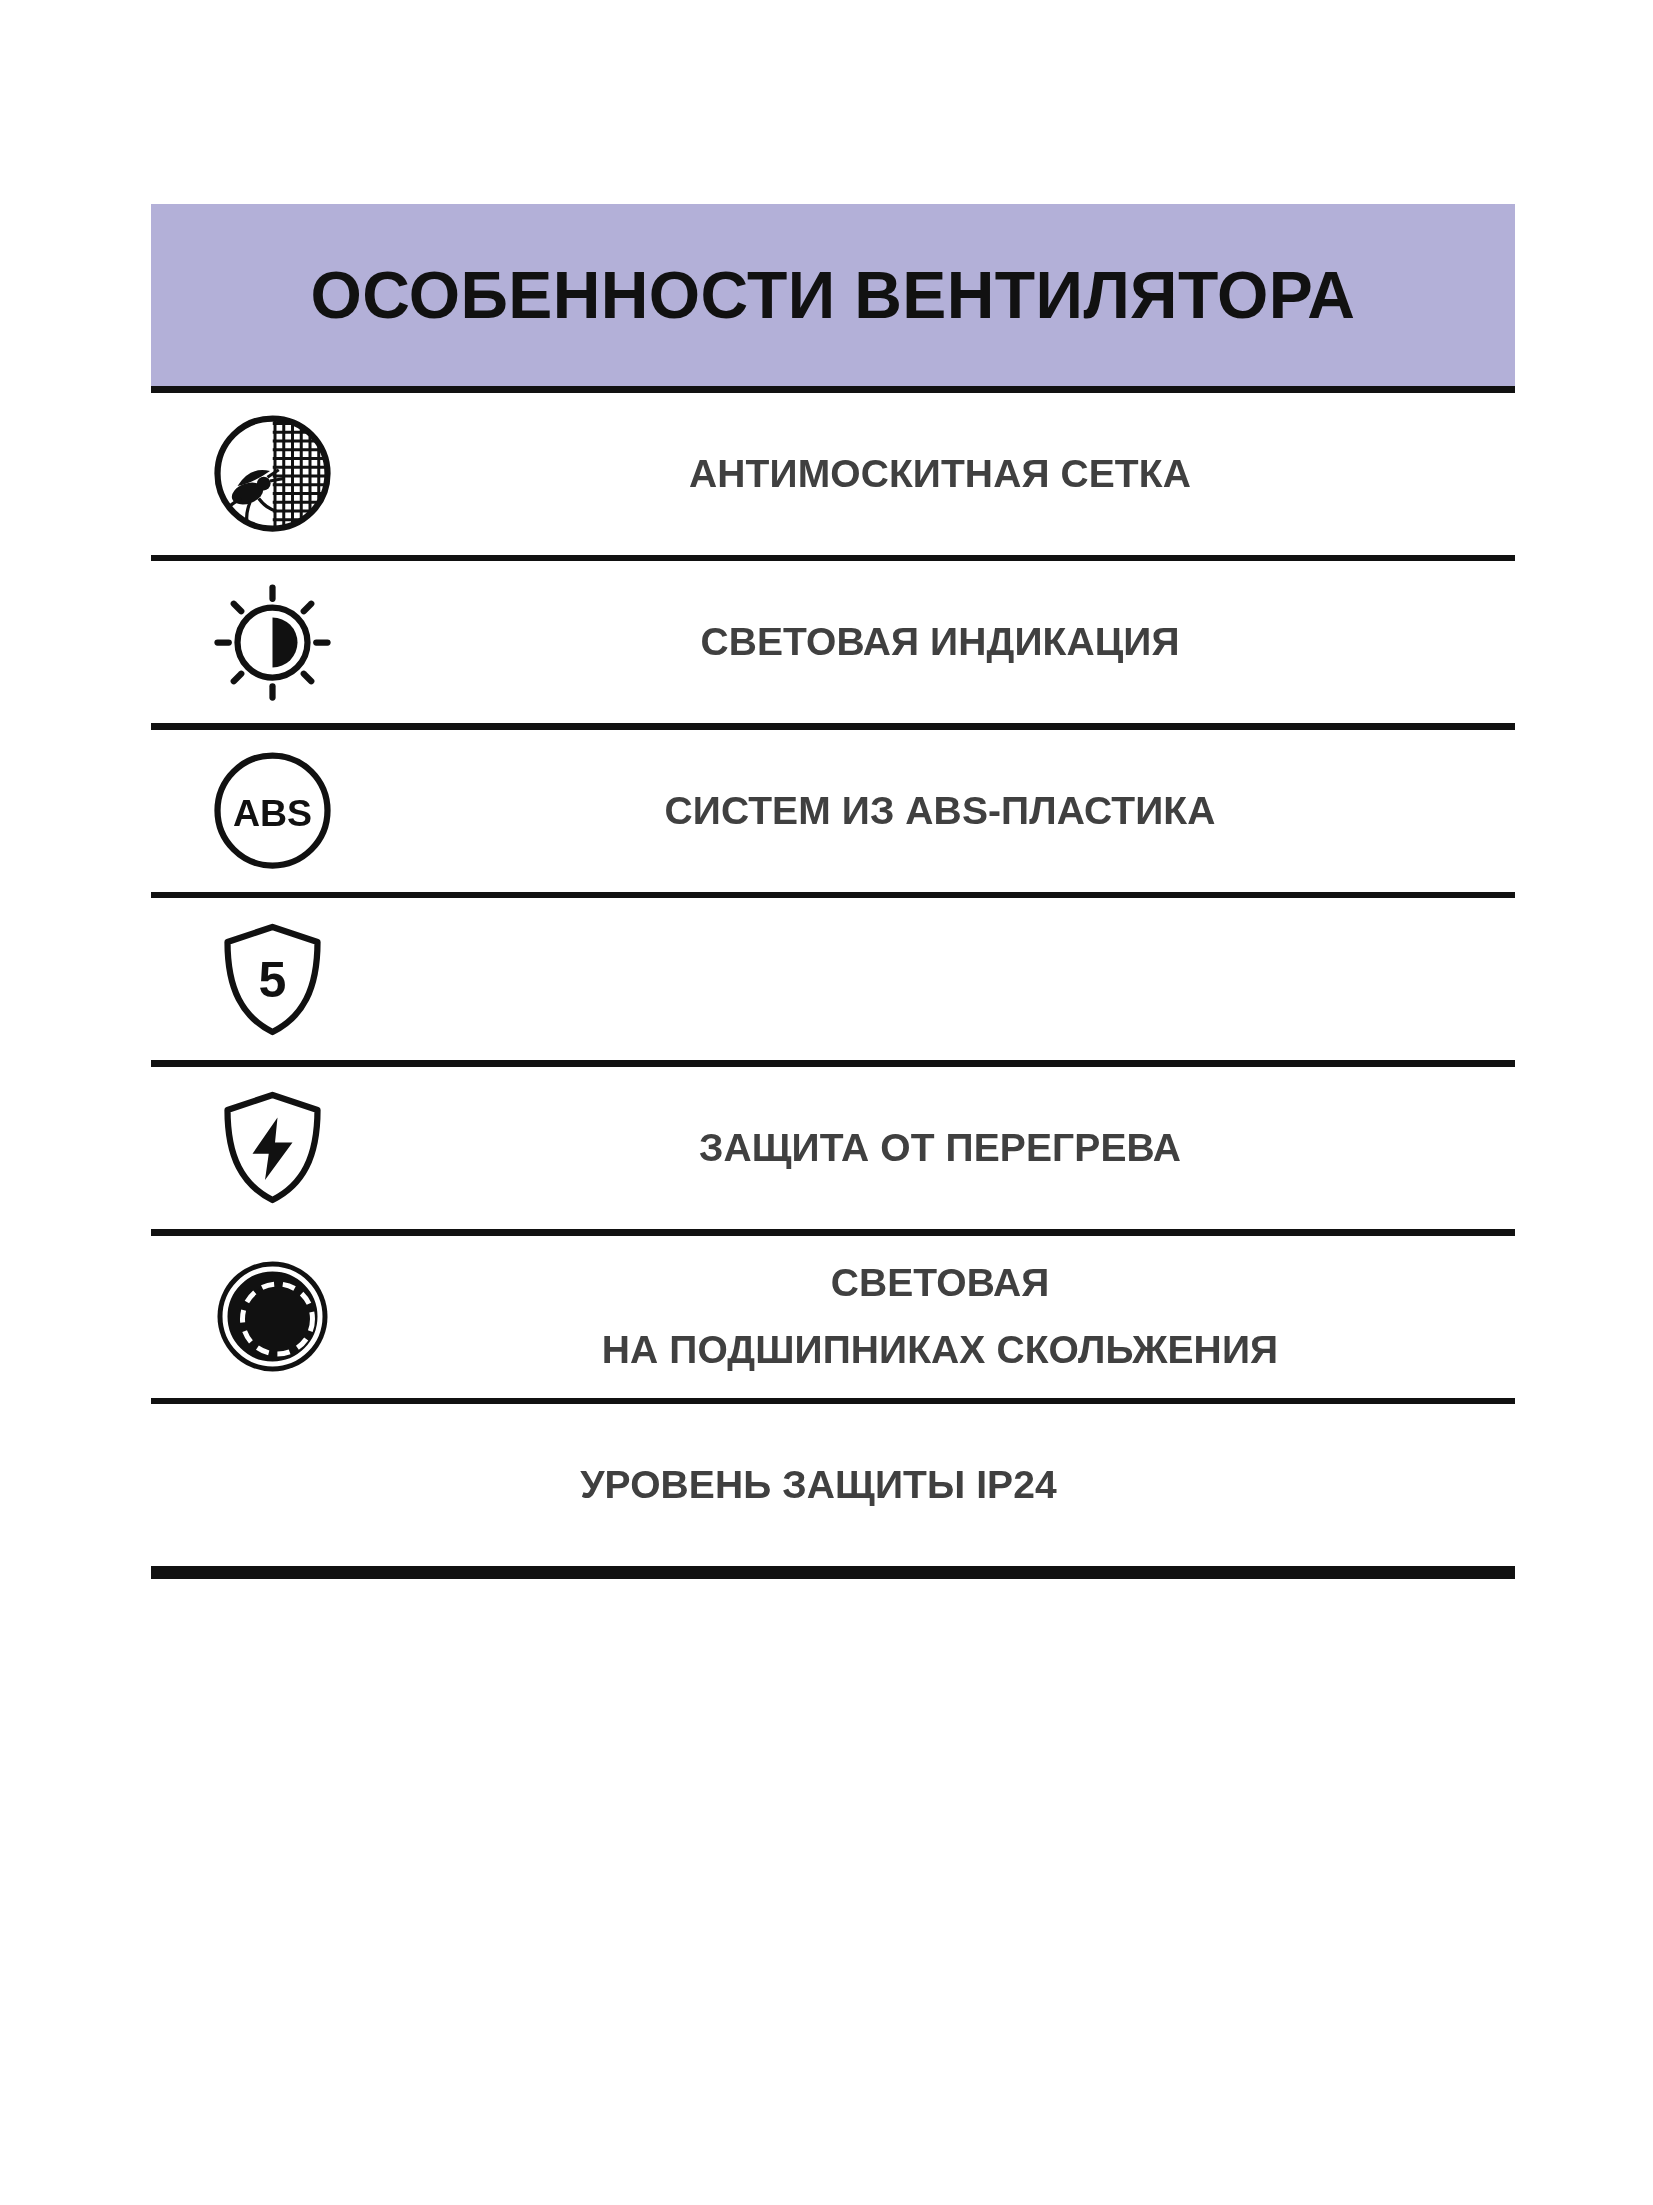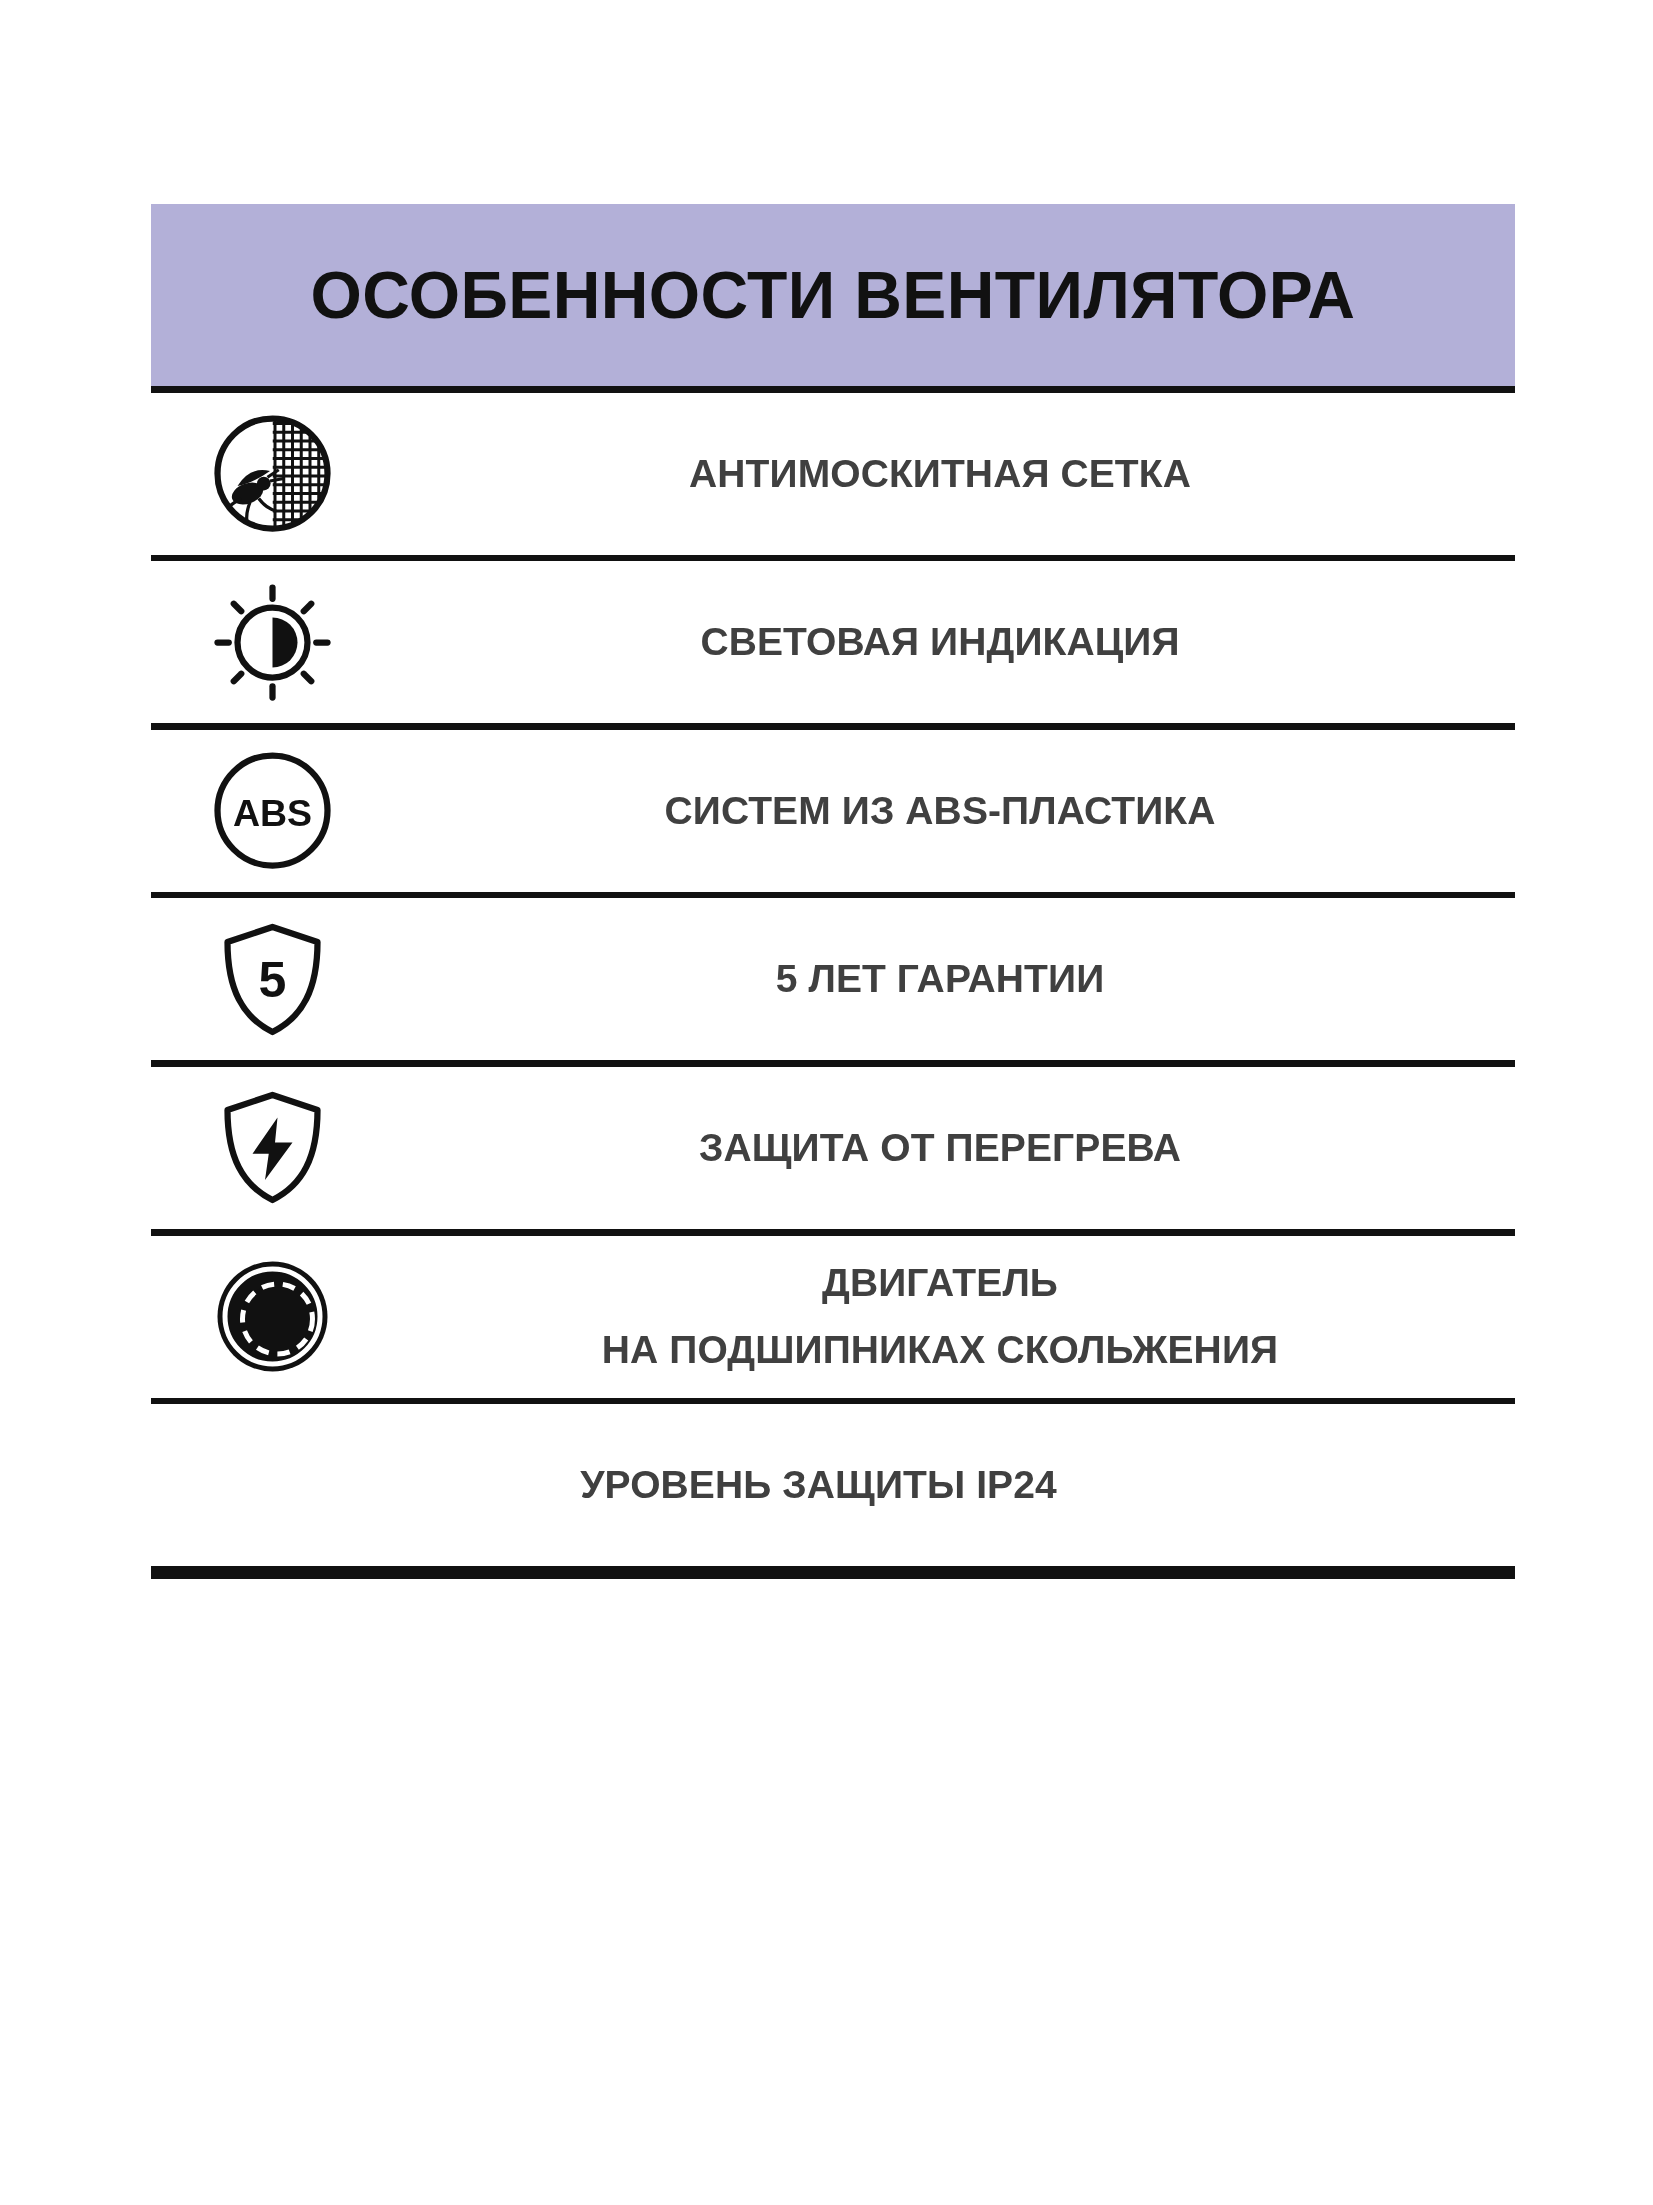--- a/index.html
+++ b/index.html
@@ -196,23 +196,20 @@
 
       <div class="divider"></div>
 
       <div class="row">
         <div class="row-icon">
           <svg class="ico" width="125" height="125" viewBox="0 0 100 100">
             <path d="M50 8 L86 20 C86 58 74 80 50 92 C26 80 14 58 14 20 Z" fill="none" stroke="#111" stroke-width="5" stroke-linejoin="round"></path>
             <text x="50" y="64" text-anchor="middle" font-family="Liberation Sans, sans-serif" font-size="40" font-weight="700" fill="#111">5</text>
           </svg>
         </div>
-        <div class="row-label">
-          <span>5 ЛЕТ ГАРАНТИИ</span>
-        </div>
       </div>
 
       <div class="divider"></div>
 
       <div class="row">
         <div class="row-icon">
           <svg class="ico" width="125" height="125" viewBox="0 0 100 100">
             <path d="M50 8 L86 20 C86 58 74 80 50 92 C26 80 14 58 14 20 Z" fill="none" stroke="#111" stroke-width="5" stroke-linejoin="round"></path>
             <path d="M54 26 L34 55 H47 L44 76 L66 46 H52 Z" fill="#111"></path>
           </svg>
@@ -226,21 +223,21 @@
 
       <div class="row">
         <div class="row-icon">
           <svg class="ico" width="125" height="125" viewBox="0 0 100 100">
             <circle cx="50" cy="50" r="44" fill="#111"></circle>
             <circle cx="50" cy="50" r="38" fill="none" stroke="#ffffff" stroke-width="4"></circle>
             <circle cx="54" cy="52" r="28" fill="#111" stroke="#ffffff" stroke-width="4" stroke-dasharray="10 7"></circle>
           </svg>
         </div>
         <div class="row-label">
-          <span>ДВИГАТЕЛЬ</span>
+          <span>СВЕТОВАЯ</span>
           <span class="line2">НА ПОДШИПНИКАХ СКОЛЬЖЕНИЯ</span>
         </div>
       </div>
 
       <div class="divider"></div>
 
       <div class="row">
         <div class="row-label">
           <span>УРОВЕНЬ ЗАЩИТЫ IP24</span>
         </div>

